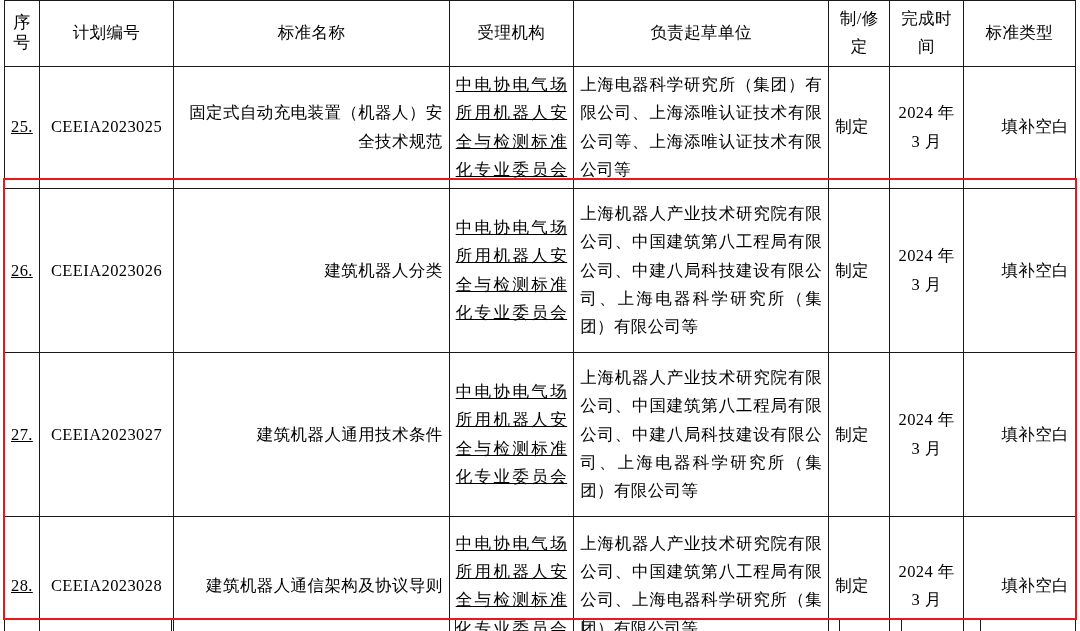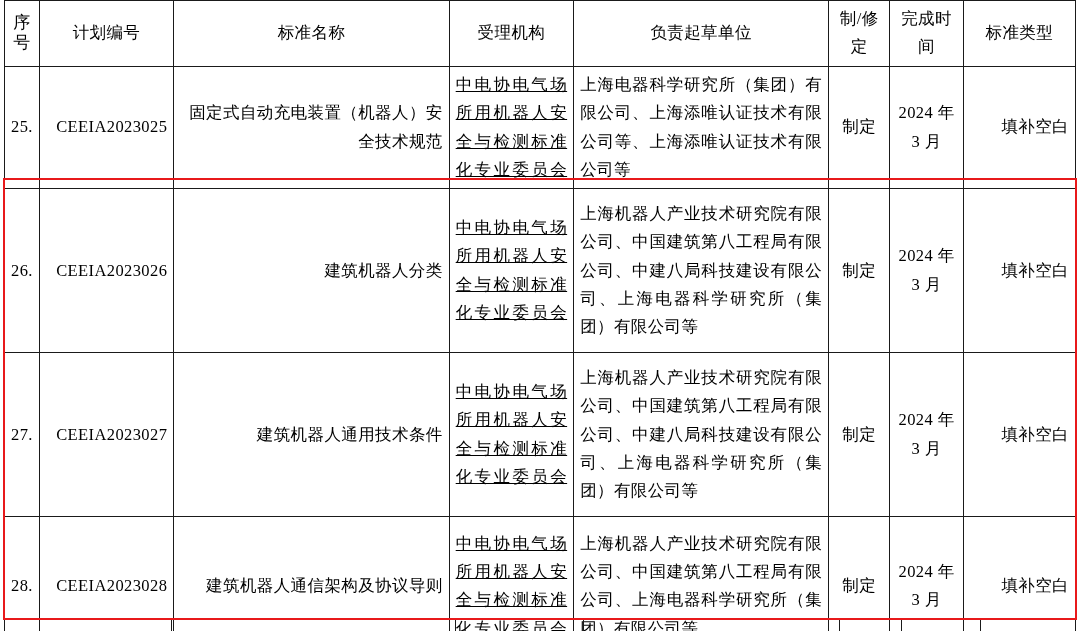--- a/index.html
+++ b/index.html
@@ -55,23 +55,24 @@
   }
   thead td.head-seq {
     font-size: 17px;
     line-height: 1.22;
     letter-spacing: 0;
     padding: 6px 0;
   }
   .cell-seq {
     text-align: left;
     font-size: 16.5px;
+    text-decoration: underline;
   }
   .cell-code {
-    text-align: right;
+    text-align: center;
     font-size: 16.5px;
     letter-spacing: 0.2px;
     margin-left: 13px;
   }
   .cell-name {
     text-align: right;
     padding-left: 12px;
     line-height: 1.8;
   }
   .cell-org {
@@ -82,21 +83,21 @@
     line-height: 1.95;
     text-decoration: underline;
   }
   .cell-drafter {
     text-align: justify;
     text-align-last: left;
     padding-left: 8px;
     padding-right: 6px;
     line-height: 1.95;
   }
-  .cell-type { text-align: center; }
+  .cell-type { text-align: left; }
   .cell-time { text-align: center; line-height: 1.6; }
   .cell-cat  { text-align: right; letter-spacing: 0.5px; }
 
   .row-tall td { height: 155px; }
   .row-first td { height: 110px; }
   .row-last td  { height: 130px; }
 
   
   .highlight-box {
     position: absolute;

